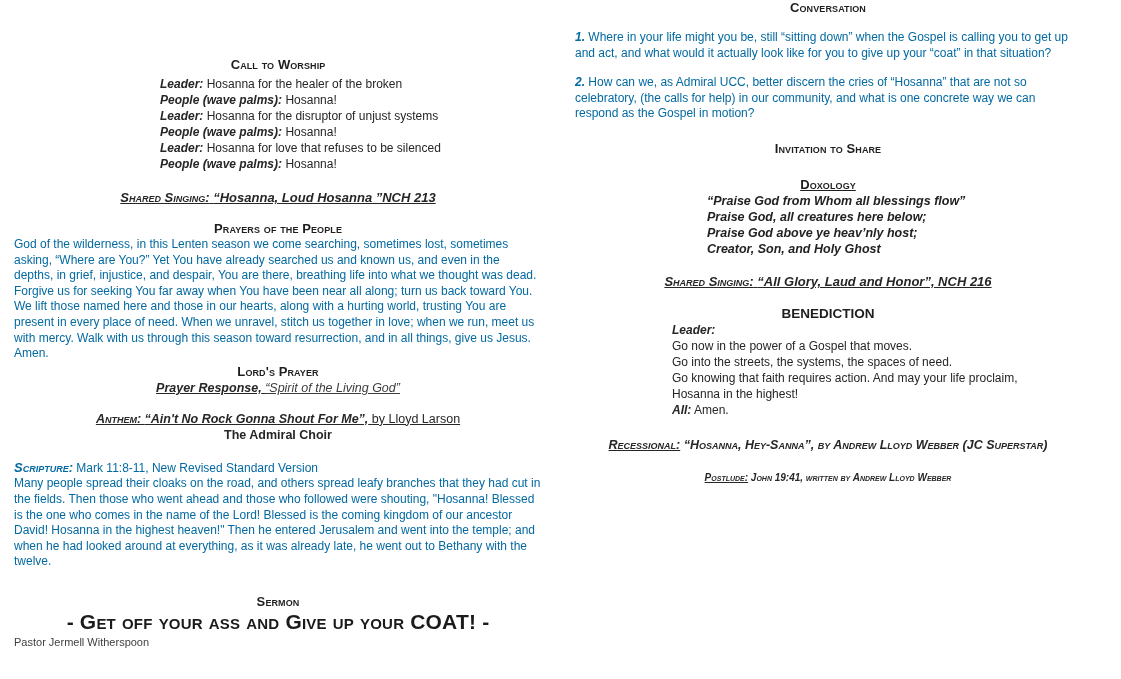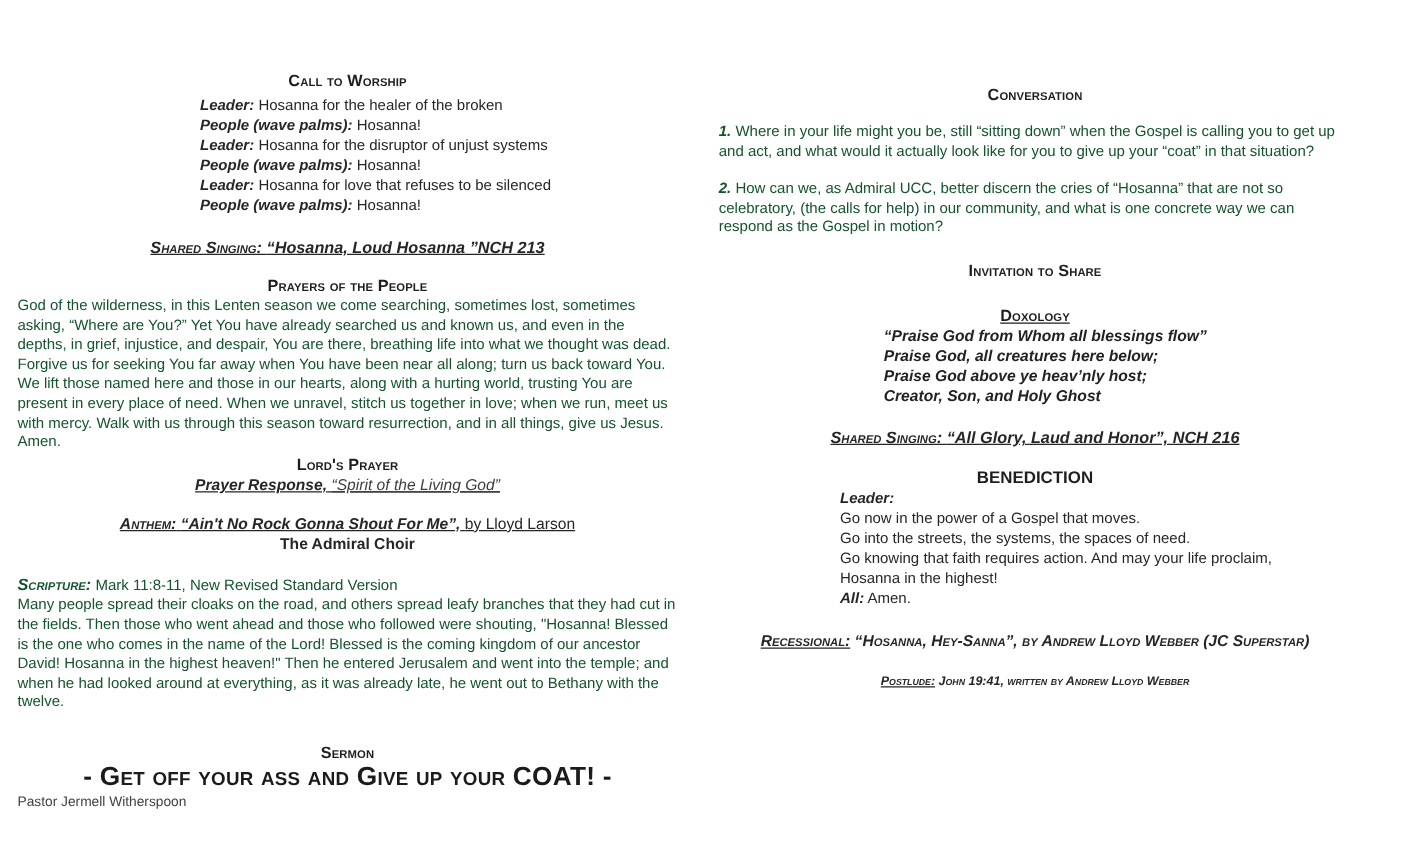--- a/index.html
+++ b/index.html
@@ -7,34 +7,34 @@
   body {
     width: 1121px; height: 679px; overflow: hidden;
     font-family: "Liberation Sans", sans-serif;
     color: #262626;
     -webkit-font-smoothing: antialiased;
   }
   .page { position: relative; width: 1086px; height: 679px; background: #fff; }
 
   .col { position: absolute; top: 0; font-size: 12px; line-height: 15.6px; }
   .col-left  { left: 14px;  width: 528px; padding-top: 57px; }
-  .col-right { left: 575px; width: 506px; padding-top: 68px; }
+  .col-right { left: 575px; width: 506px; }
 
   .sc { font-variant: small-caps; }
   .b  { font-weight: bold; font-style: italic; }
   .i  { font-style: italic; margin-top: 44px; }
   .u  { text-decoration: underline; }
   .center { text-align: center; }
 
   .heading {
     font-weight: bold; font-variant: small-caps;
     font-size: 13px; line-height: 16px; text-align: center;
     letter-spacing: .1px; color: #1e1e1e;
   }
-  .body-par { font-size: 12px; line-height: 15.6px; text-align: left; color: #14532d; }
+  .body-par { font-size: 12px; line-height: 15.6px; text-align: left; color: #0369a1; }
 
   
   .ctw-lines { margin: 3px 0 0 146px; }
   .ctw-line { font-size: 12px; line-height: 16px; }
   .shared-singing { margin-top: 18px; font-size: 13px; line-height: 16px; }
   .prayers-heading { margin-top: 15px; }
   .lords-heading { margin-top: 2px; }
   .response-line { font-size: 12.5px; line-height: 16px; }
   .response-title { color: #3d3d3d; text-decoration: underline; }
   .anthem-line { margin-top: 15px; font-size: 12.5px; line-height: 16px; }

